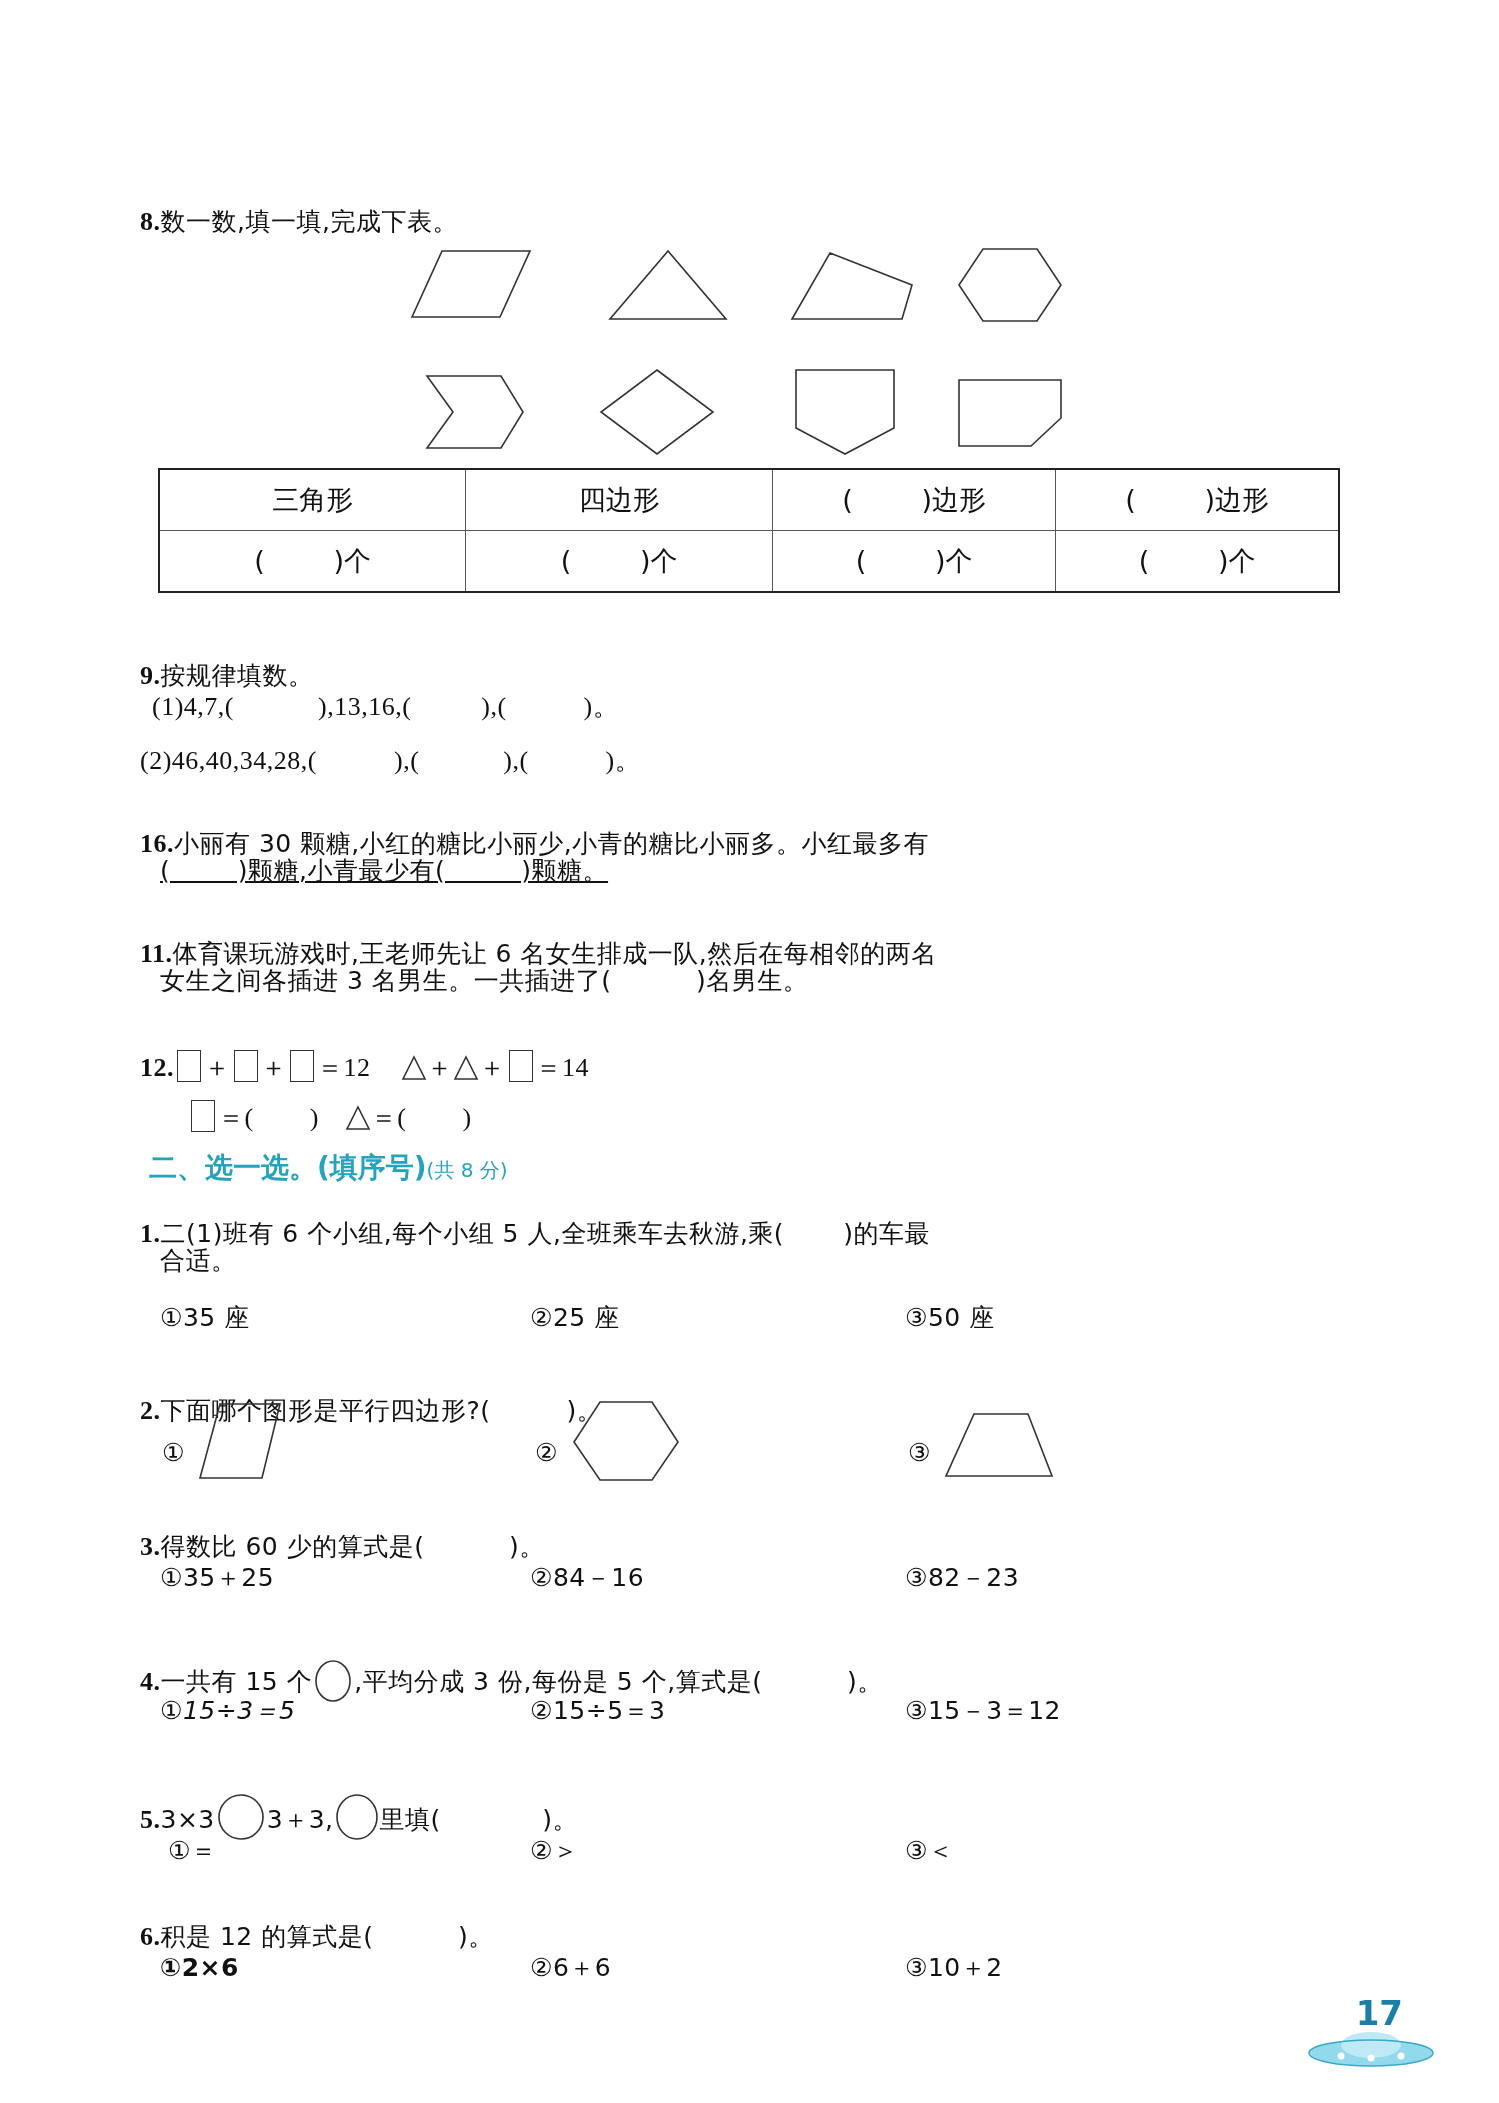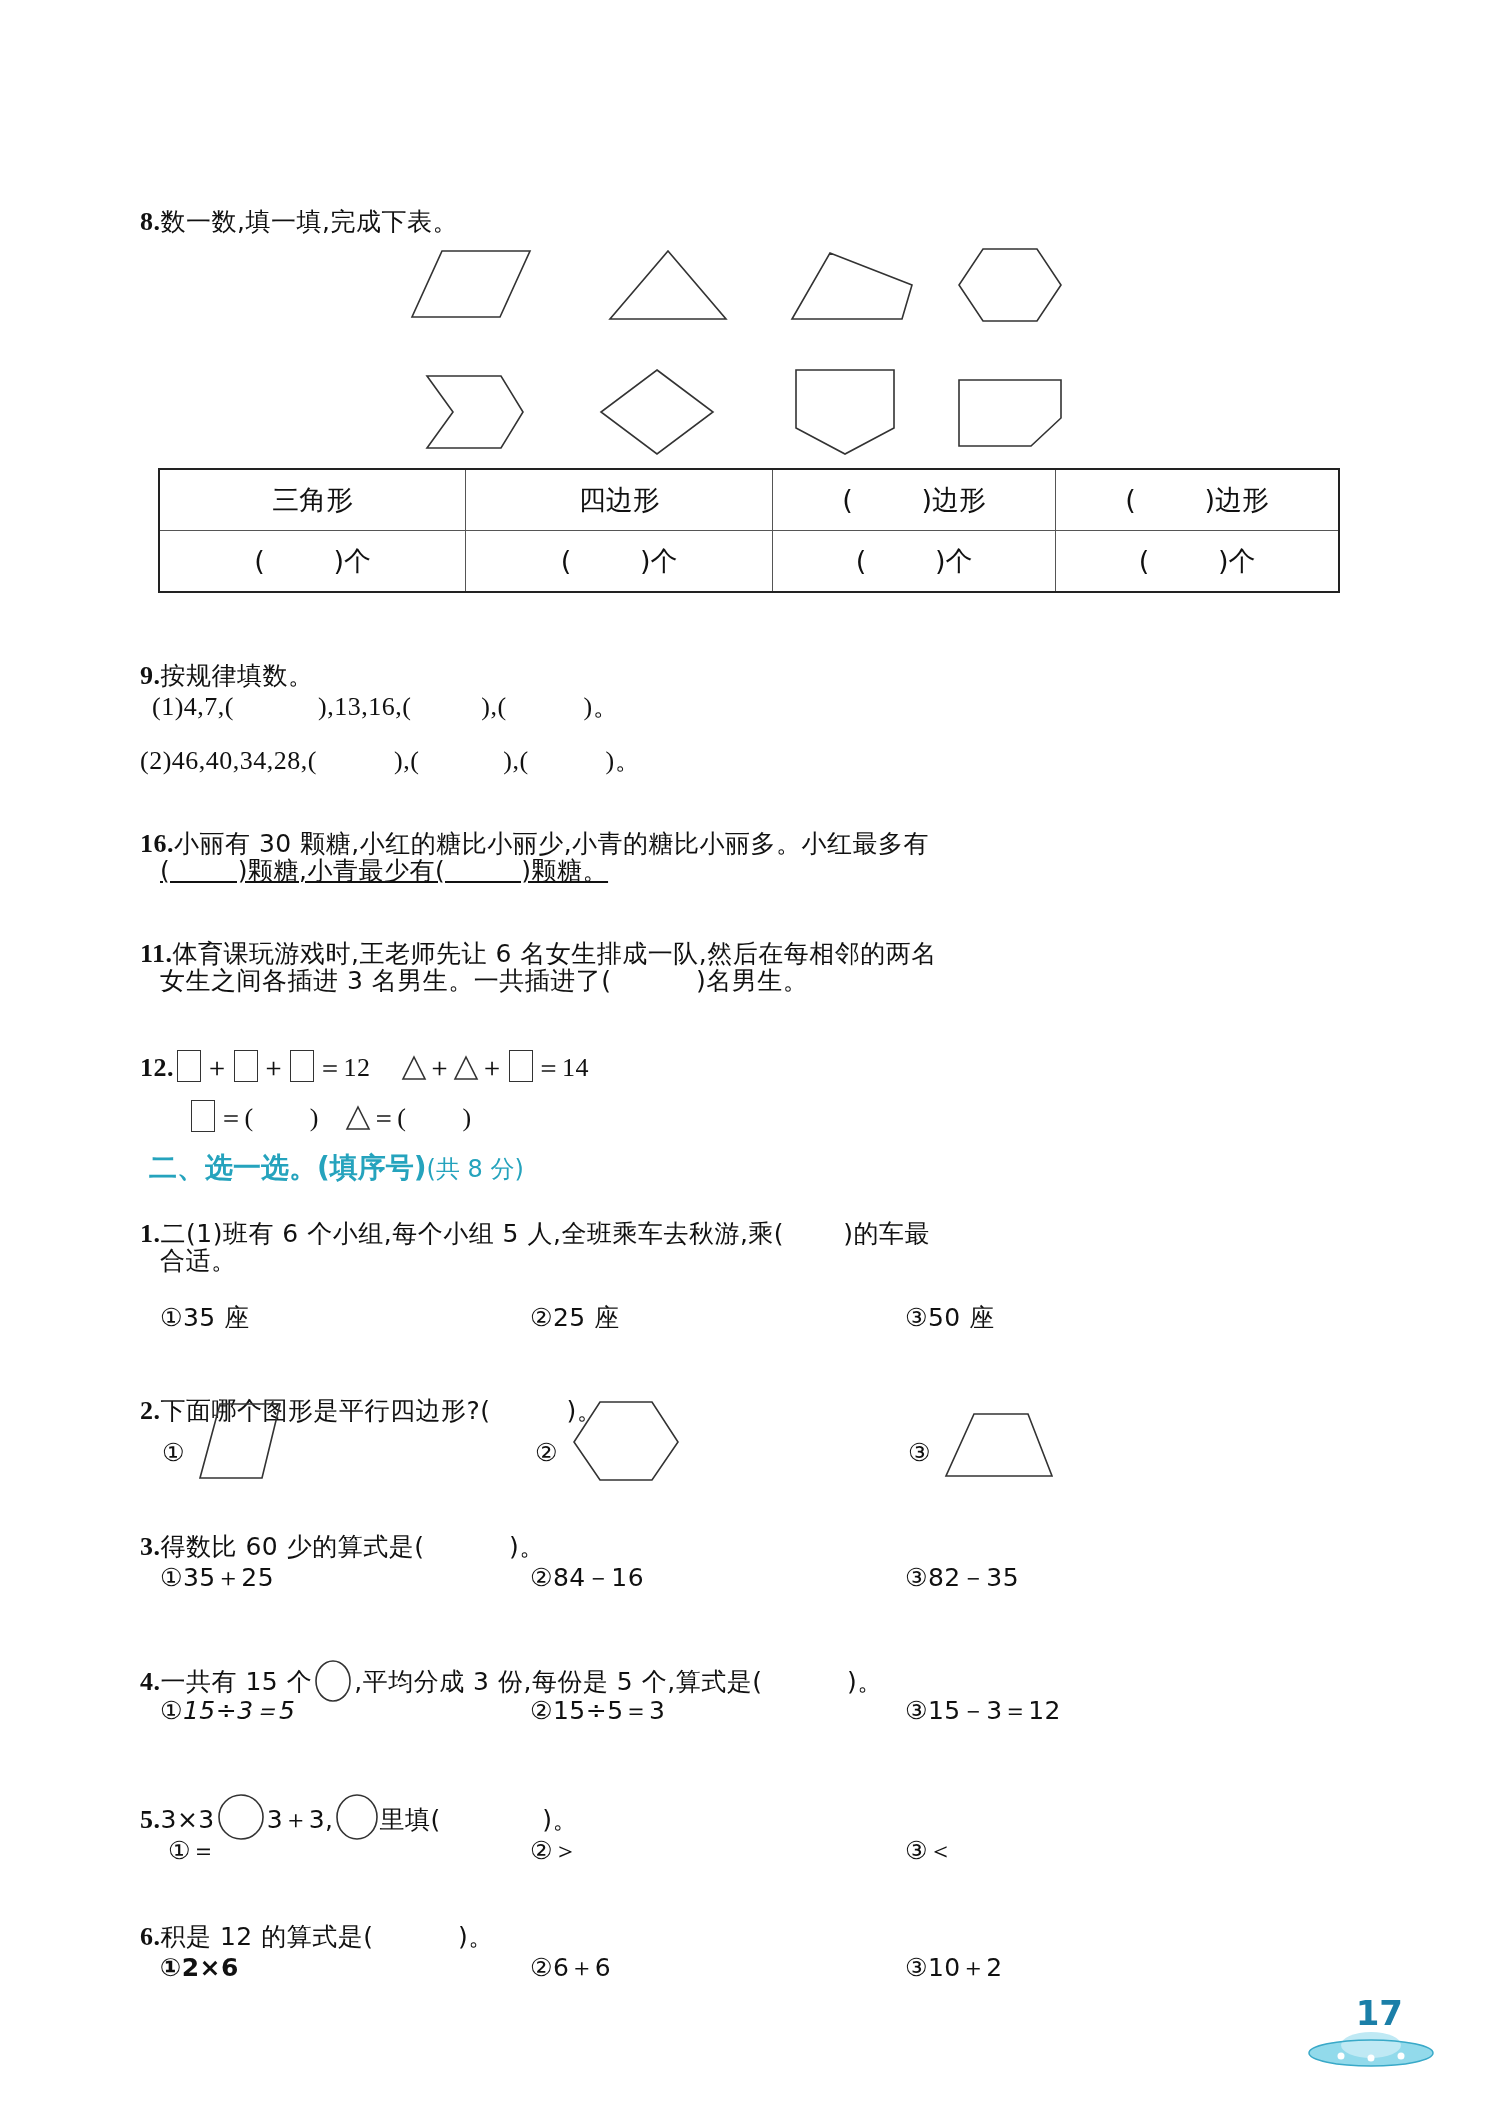--- a/index.html
+++ b/index.html
@@ -28,21 +28,21 @@
   .section-head{
     position:absolute;
     left:110px;top:1116px;
     font-family:"DejaVu Sans","Liberation Sans",sans-serif;
     font-weight:bold;
     font-size:28px;
     color:#25a3bd;
     white-space:pre;
   }
   .section-head .pts{
-    font-weight:normal;font-size:24px;
+    font-weight:normal;font-size:20px;
   }
 
   
   .tbl{
     position:absolute;left:158px;top:468px;width:1182px;
     border-collapse:collapse;
   }
   .tbl td{
     border:1px solid #555;
     height:58px;
@@ -205,21 +205,21 @@
     <svg width="115" height="72">
         <polygon class="stroke" points="32,4 86,4 110,66 4,66"></polygon>
       </svg>
   </div>
 
   <div class="qline" style="left:112px;top:1508px;">
     <span class="num">3.</span><span class="cn">得数比 60 少的算式是(          )。</span>
   </div>
   <div class="qline cn" style="left:160px;top:1565px;">①35＋25</div>
   <div class="qline cn" style="left:530px;top:1565px;">②84－16</div>
-  <div class="qline cn" style="left:905px;top:1565px;">③82－35</div>
+  <div class="qline cn" style="left:905px;top:1565px;">③82－23</div>
 
   <div class="qline" style="left:112px;top:1634px;">
     <span class="num">4.</span><span class="cn">一共有 15 个</span><span style="display:inline-block;width:42px;vertical-align:-12px"><svg width="42" height="42">
           <ellipse class="stroke" cx="21" cy="21" rx="17" ry="20"></ellipse>
         </svg></span><span class="cn">,平均分成 3 份,每份是 5 个,算式是(          )。</span>
   </div>
   <div class="qline cn" style="left:160px;top:1698px;font-style:italic;">①15÷3＝5</div>
   <div class="qline cn" style="left:530px;top:1698px;">②15÷5＝3</div>
   <div class="qline cn" style="left:905px;top:1698px;">③15－3＝12</div>
 

